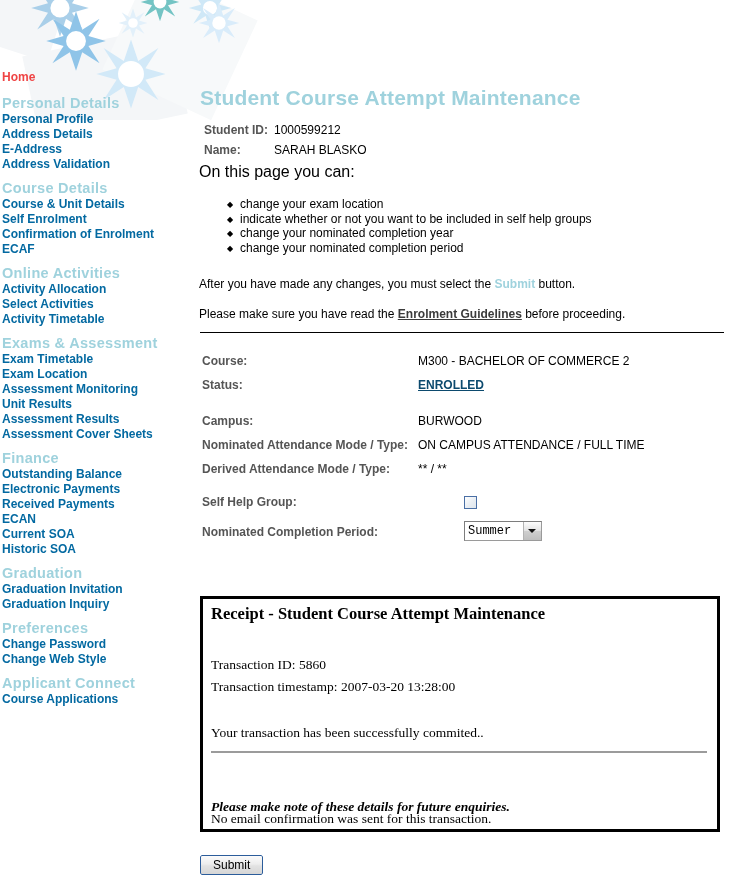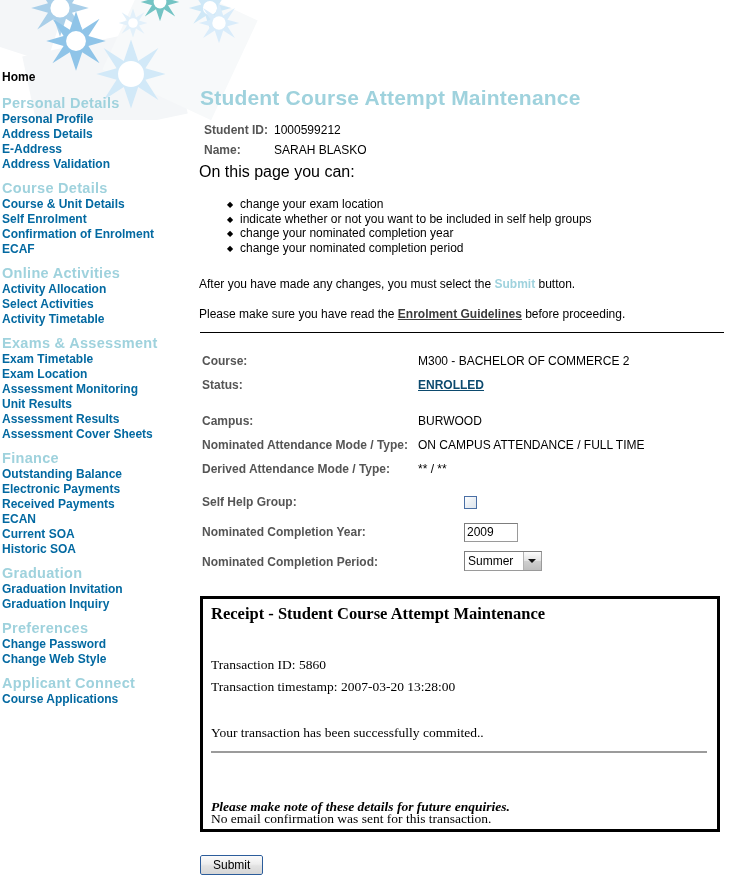--- a/index.html
+++ b/index.html
@@ -37,21 +37,21 @@
   #sidebar {
     position: absolute;
     left: 0;
     top: 70px;
     width: 190px;
   }
   .nav-home {
     font-family: "Liberation Sans", sans-serif;
     font-size: 12px;
     font-weight: bold;
-    color: #000000;
+    color: #ef4444;
     line-height: 15px;
     padding-left: 2px;
     padding-bottom: 2px;
   }
   .nav-group { margin-top: 8px; }
   .nav-head {
     font-family: "Liberation Sans", sans-serif;
     font-size: 14.5px;
     font-weight: bold;
     color: #9fd2dd;
@@ -260,20 +260,21 @@
     width: 76px;
     box-sizing: content-box;
   }
   .selwrap .selval {
     position: absolute;
     left: 3px; top: 1px;
     font-size: 12px;
     line-height: 17px;
     color: #000;
     white-space: nowrap;
+    font-family: Liberation Mono, monospace;
   }
   .selwrap .arrowbox {
     position: absolute;
     right: 0; top: 0;
     width: 17px; height: 18px;
     background: linear-gradient(180deg,#fdfdfd 0%, #e3e3e3 48%, #cfcfcf 52%, #bfbfbf 100%);
     border-left: 1px solid #b3b3b3;
   }
   .selwrap .arrowbox:after {
     content: "";
@@ -536,26 +537,20 @@
 
   <table id="formrows">
     <tbody>
       <tr>
         <td class="fm-label">Self Help Group:</td>
         <td class="fm-ctrl">
           <input type="checkbox" class="cb" style="">
         </td>
       </tr>
       <tr>
-        <td class="fm-label">Nominated Completion Year:</td>
-        <td class="fm-ctrl">
-          <input type="text" class="txt" value="2009" style="">
-        </td>
-      </tr>
-      <tr>
         <td class="fm-label">Nominated Completion Period:</td>
         <td class="fm-ctrl">
           <span class="selwrap">
             <span class="selval">Summer</span>
             <span class="arrowbox"></span>
           </span>
         </td>
       </tr>
     </tbody>
   </table>

